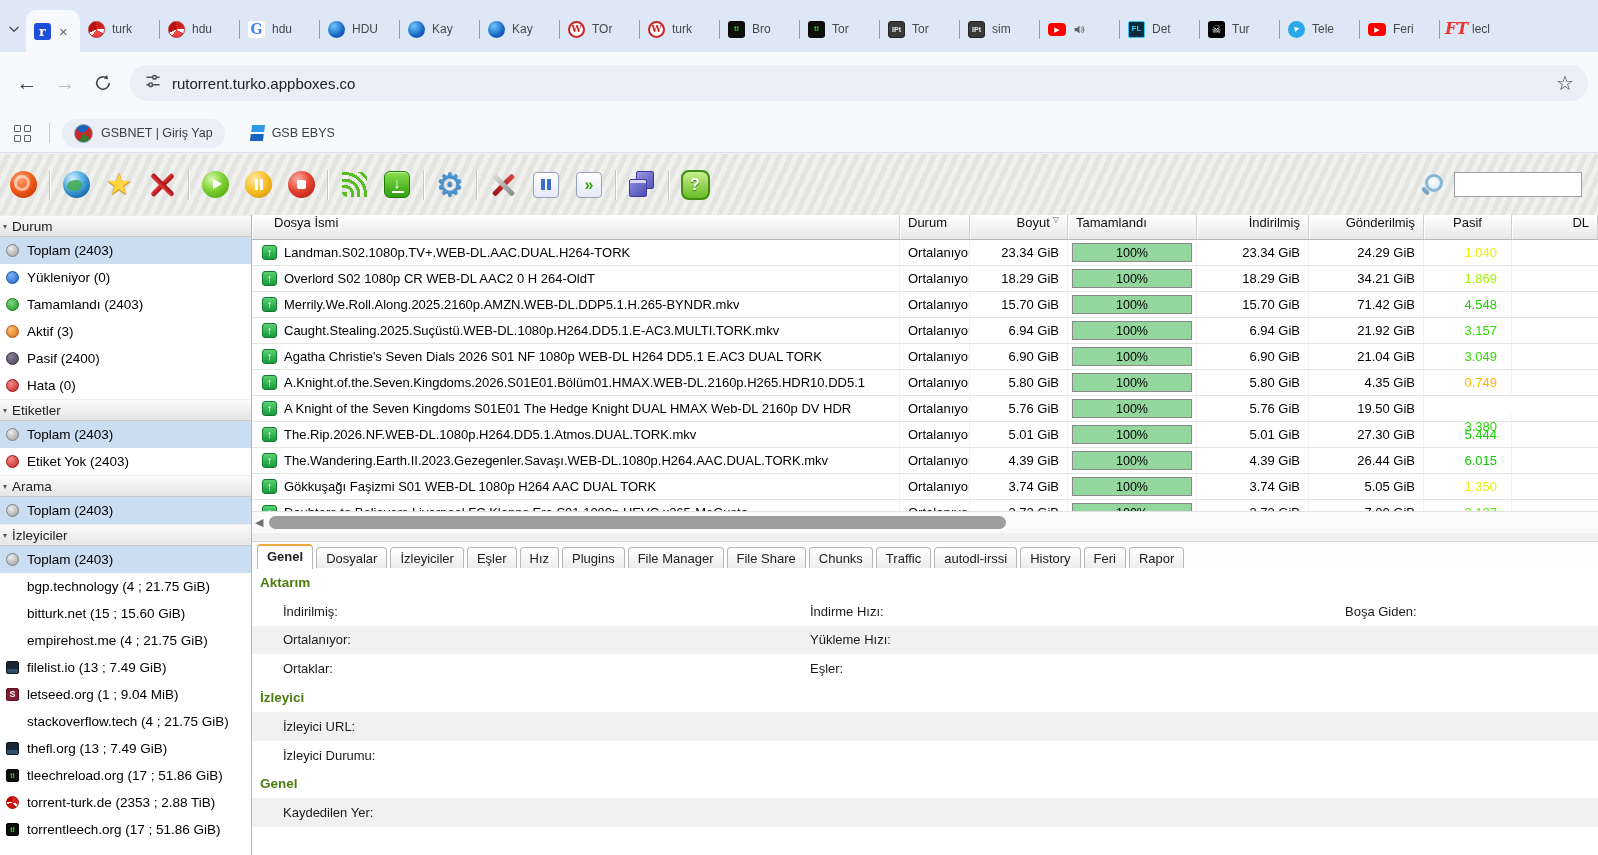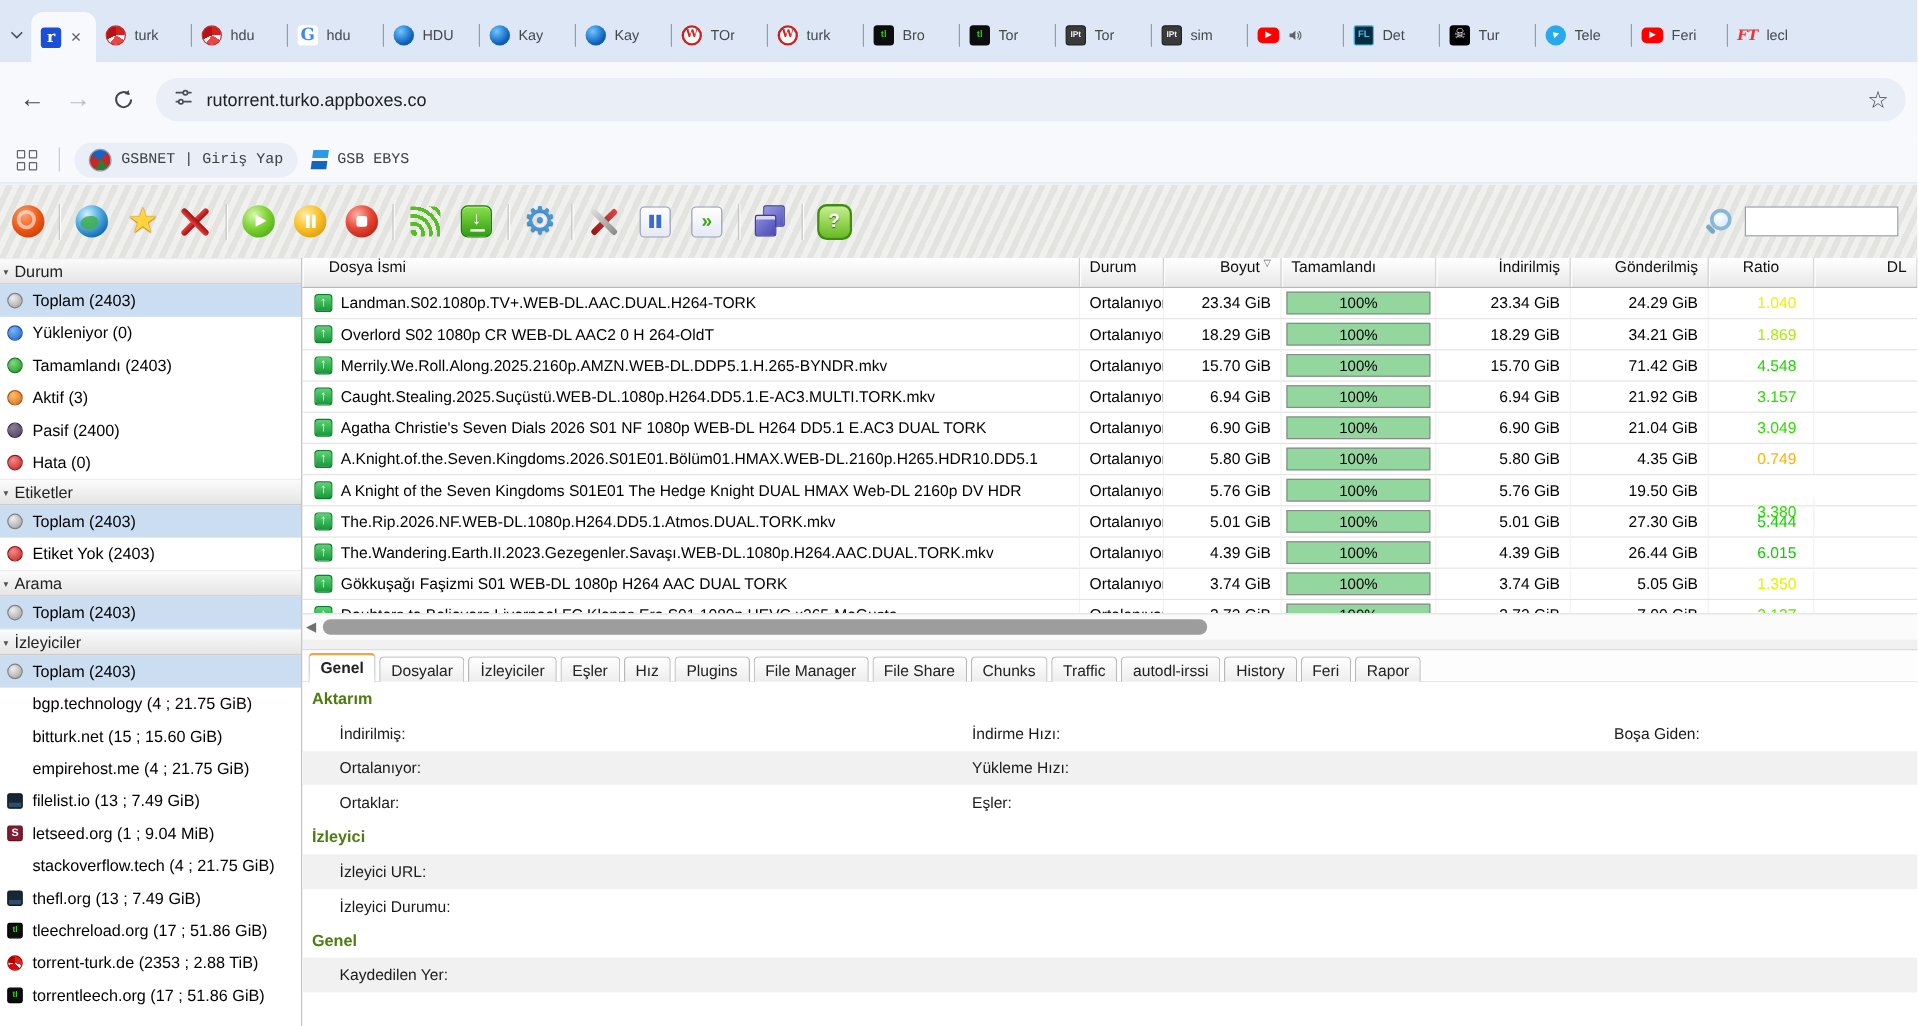--- a/index.html
+++ b/index.html
@@ -23,21 +23,21 @@
   .fav-g{background:#fff;color:#4285f4;font-size:14px;font-family:"DejaVu Serif",serif;}
   .fav-blue{border-radius:50%;background:radial-gradient(circle at 35% 30%,#6ec6ff,#1565c0 60%,#0b3c7e);}
   .fav-w{border-radius:50%;background:#fff;border:2px solid #c22;color:#c22;font-size:9px;font-family:"DejaVu Serif",serif;}
   .fav-tl{background:#0d0d0d;color:#28c818;font-size:8px;}
   .fav-ipt{background:#3a3a3a;color:#eee;font-size:7px;border:1px solid #222;}
   .fav-yt{background:#f00;border-radius:4px;color:#fff;font-size:7px;width:18px;height:13px;}
   .fav-fl{background:#0b2a3c;color:#39c2f7;font-size:8px;border:1px solid #39c2f7;border-radius:2px;}
   .fav-skull{background:#000;color:#fff;font-size:11px;}
   .fav-tg{border-radius:50%;background:#29a9eb;color:#fff;font-size:8px;}
   .fav-tg span{display:inline-block;transform:rotate(-15deg);}
-  .fav-ft{background:transparent;color:#e33;font-size:12px;font-family:"DejaVu Serif",serif;font-style:italic;}
+  .fav-ft{background:transparent;color:#e33;font-size:16px;font-family:"DejaVu Serif",serif;font-style:italic;}
   
   .addr-row{height:62px;background:#f7f9fd;display:flex;align-items:center;padding:0 10px;gap:4px;}
   .navbtn{width:34px;height:34px;display:flex;align-items:center;justify-content:center;font-size:21px;color:#44484d;border-radius:50%;flex:none;}
   .navbtn.fwd{color:#b6bcc6;}
   .omnibox{flex:1;height:36px;background:#e9eef7;border-radius:18px;display:flex;align-items:center;padding:0 14px;gap:10px;margin-left:6px;min-width:0;}
   .urltext{font-size:15px;color:#202124;white-space:nowrap;}
   .star-btn{margin-left:auto;font-size:20px;color:#3f4449;}
   
   .bookmarks{height:38px;background:#f7f9fd;border-bottom:1px solid #dadfe8;display:flex;align-items:center;padding:0 8px;gap:12px;}
   .grid-ic{display:grid;grid-template-columns:7px 7px;grid-auto-rows:7px;gap:3px;margin:0 6px;}
@@ -286,21 +286,21 @@
 </div>
 
 <div class="bookmarks">
   <div class="grid-ic">
       <i></i>
       <i></i>
       <i></i>
       <i></i>
     </div>
   <div class="bmsep"></div>
-  <div id="bmlist" style="display:flex;align-items:center;font-family:Liberation Mono, monospace;">
+  <div id="bmlist" style="display:flex;align-items:center;gap:14px;">
       <div class="bookmark pill">
         <span class="bm-globe"></span>
         <span class="bmlabel">GSBNET | Giriş Yap</span>
       </div>
       <div class="bookmark">
         <span class="bm-ebys"></span>
         <span class="bmlabel">GSB EBYS</span>
       </div>
     </div>
 </div>
@@ -480,21 +480,21 @@
         <div class="hcell" style="width: 129px; justify-content: flex-start;">
           <span>Tamamlandı</span>
         </div>
         <div class="hcell" style="width: 112px; justify-content: flex-end;">
           <span>İndirilmiş</span>
         </div>
         <div class="hcell" style="width: 115px; justify-content: flex-end;">
           <span>Gönderilmiş</span>
         </div>
         <div class="hcell" style="width: 88px; justify-content: center;">
-          <span>Ratio</span>
+          <span>Pasif</span>
         </div>
         <div class="hcell" style="width: 86px; justify-content: flex-end;">
           <span>DL</span>
         </div>
       </div>
     <div class="tbody" id="tbody">
         <div class="trow">
           <div class="tcell c-name">
             <span class="tic">↑</span>
             <span class="tname">Landman.S02.1080p.TV+.WEB-DL.AAC.DUAL.H264-TORK</span>

